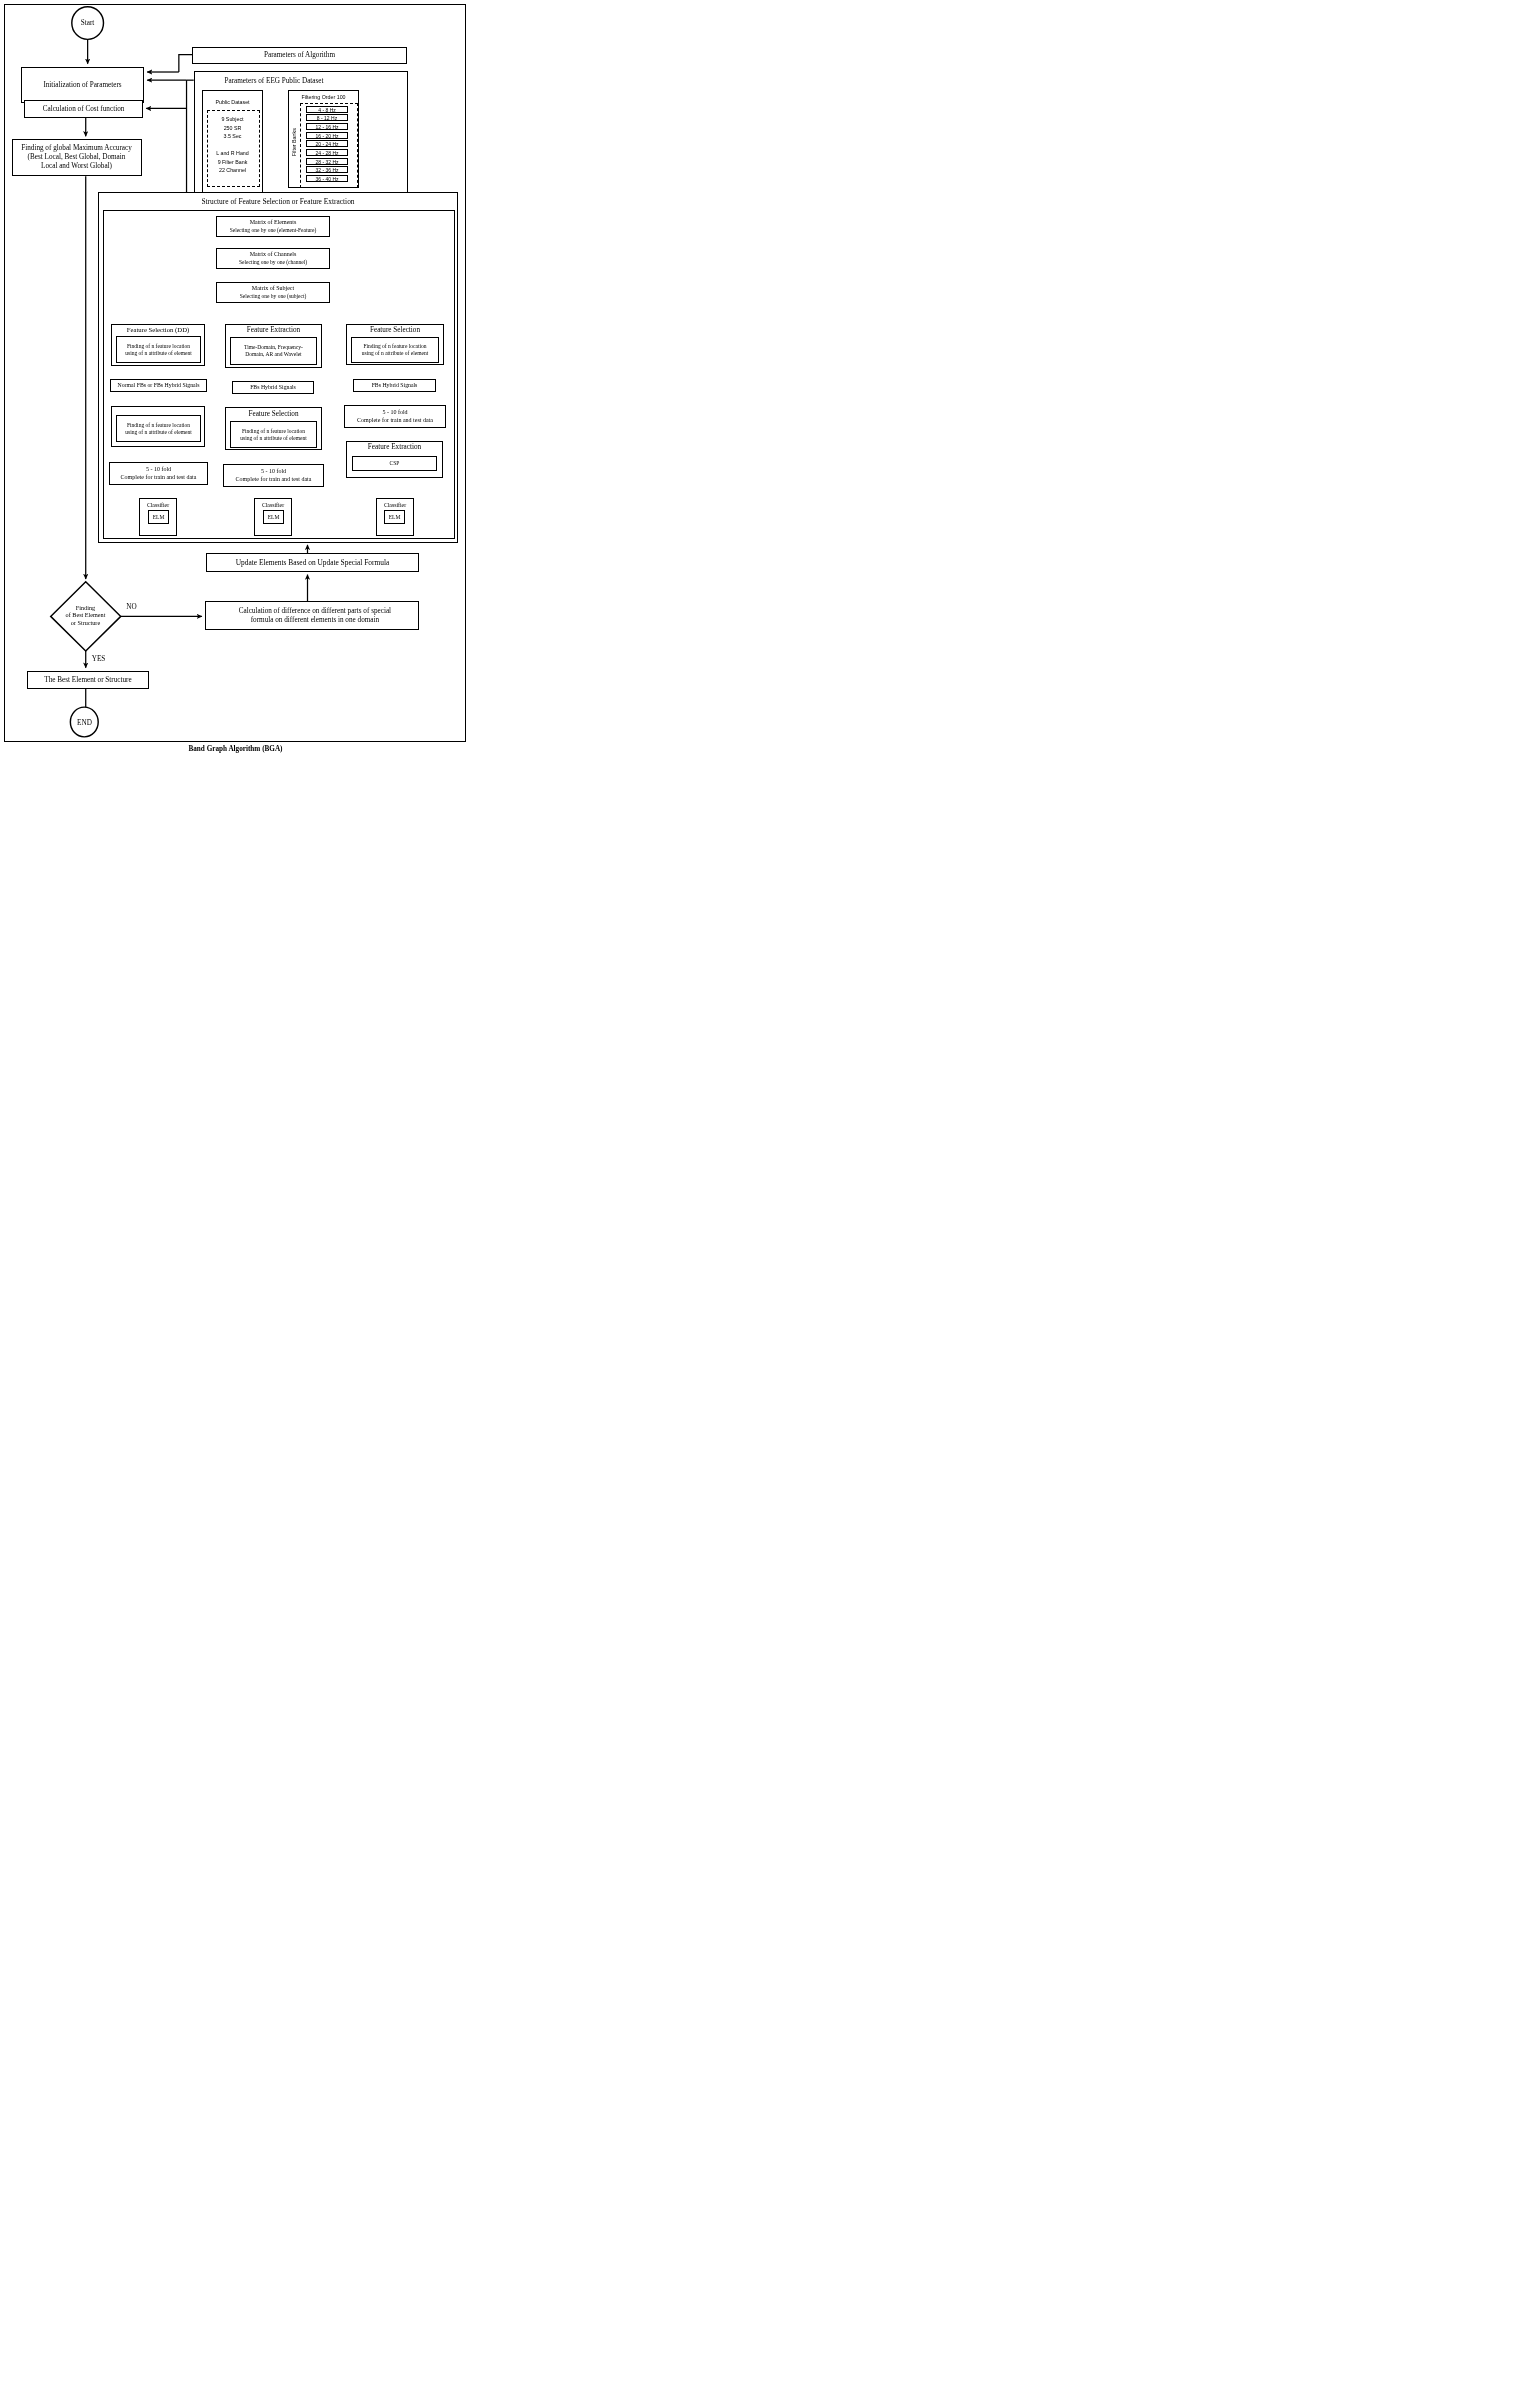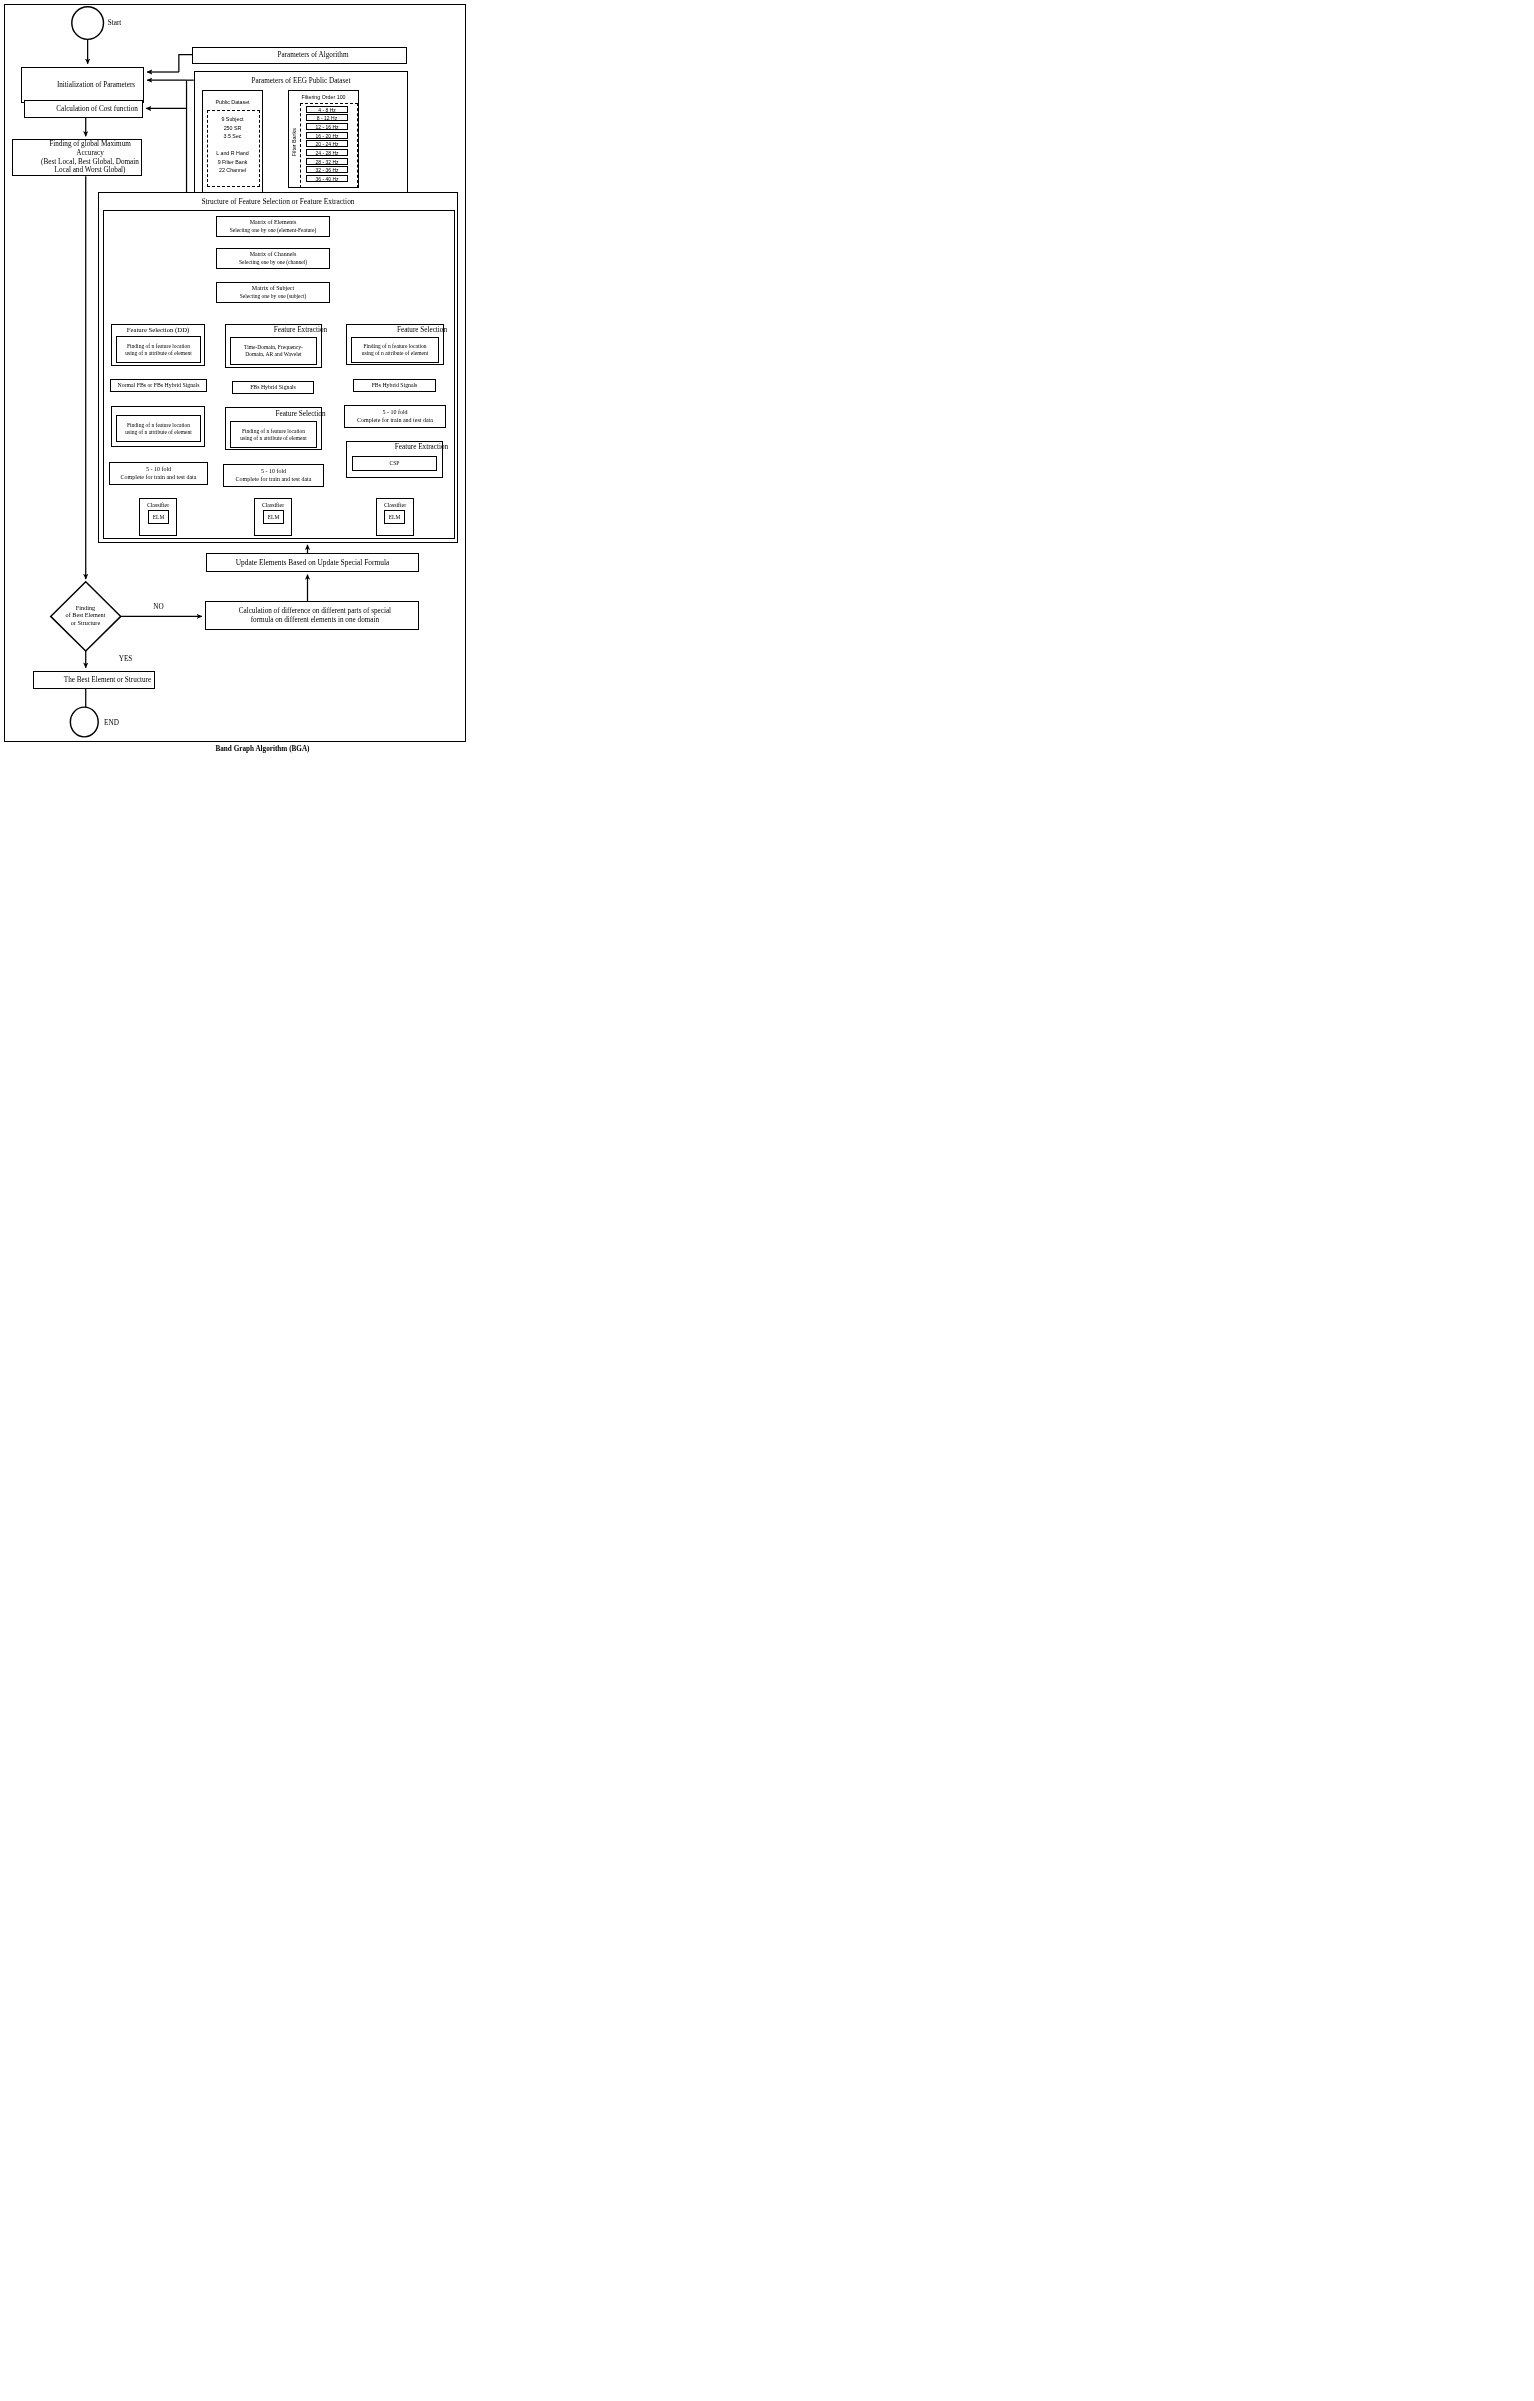--- a/index.html
+++ b/index.html
@@ -8,21 +8,21 @@
   svg#wires{position:absolute;left:0;top:0;width:471px;height:758px;z-index:1;}
   .box{position:absolute;background:#fff;border:1.4px solid #000;box-sizing:border-box;display:flex;flex-direction:column;align-items:center;justify-content:center;text-align:center;z-index:2;line-height:1.22;}
   .b4{border-width:1.9px;}
   .b2{border-width:1px;}
   .b25{border-width:1.2px;}
   .b15{border-width:0.7px;}
   .dashed{border:0.8px dashed #000;background:transparent;}
   .lbl{position:absolute;z-index:3;text-align:center;line-height:1.2;}
   .sans{font-family:"Liberation Sans",sans-serif;}
   .top-just{justify-content:flex-start;}
-  .f15{font-size:7.2px;padding-left:27px;}
+  .f15{font-size:7.2px;}
   .f155{font-size:7.4px;}
   .f14{font-size:6.7px;}
   .f125{font-size:6px;}
   .f12{font-size:5.8px;}
   .f115{font-size:5.5px;}
   .f11{font-size:5.3px;}
   .f105{font-size:5px;}
   .leftalign{align-items:center;text-align:left;}
   .caption{font-weight:bold;}
 </style>
@@ -111,21 +111,21 @@
   </div>
 
   <div class="lbl" style="left:52px;top:604px;width:67px;font-size:6.2px;">
     <div>Finding</div>
     <div>of Best Element</div>
     <div>or Structure</div>
   </div>
   <div class="lbl f15" style="left:122px;top:603px;width:19px;">NO</div>
   <div class="lbl f15" style="left:88px;top:655px;width:21px;">YES</div>
 
-  <div class="box f15" style="left:27px;top:671px;width:122px;height:18px;margin-left:6px;">
+  <div class="box f15" style="left:27px;top:671px;width:122px;height:18px;">
     <span>The Best Element or Structure</span>
   </div>
 
   <div class="box b4 f15" style="left:192px;top:47px;width:215px;height:17.3px;">
     <span>Parameters of Algorithm</span>
   </div>
 
   <div class="box b4 top-just" style="left:194px;top:71px;width:214px;height:137px;"></div>
   <div class="lbl f15" style="left:202px;top:77px;width:144px;">Parameters of EEG Public Dataset</div>
 

